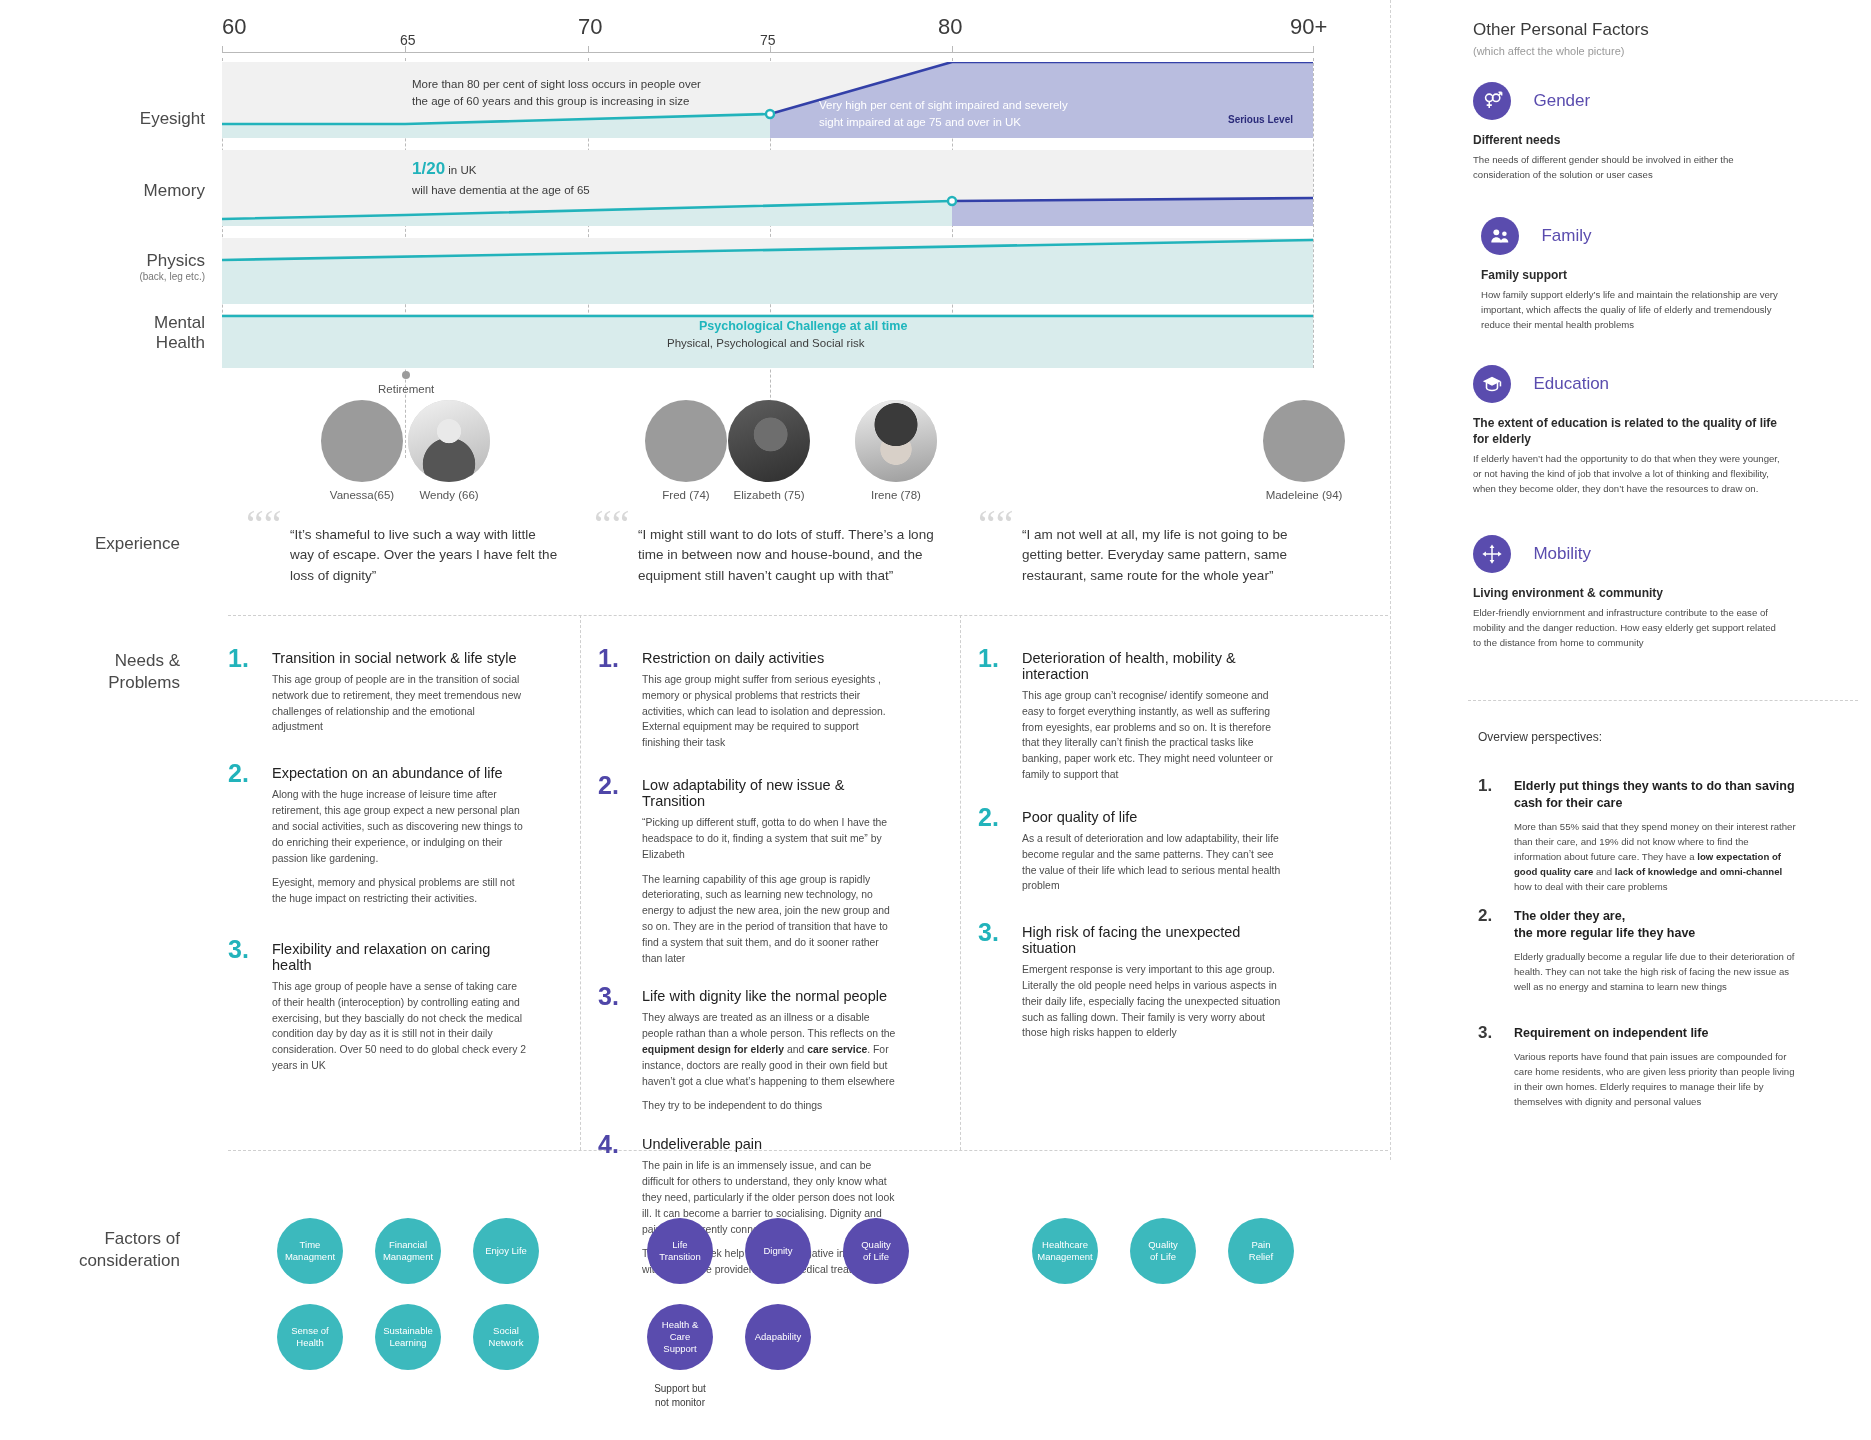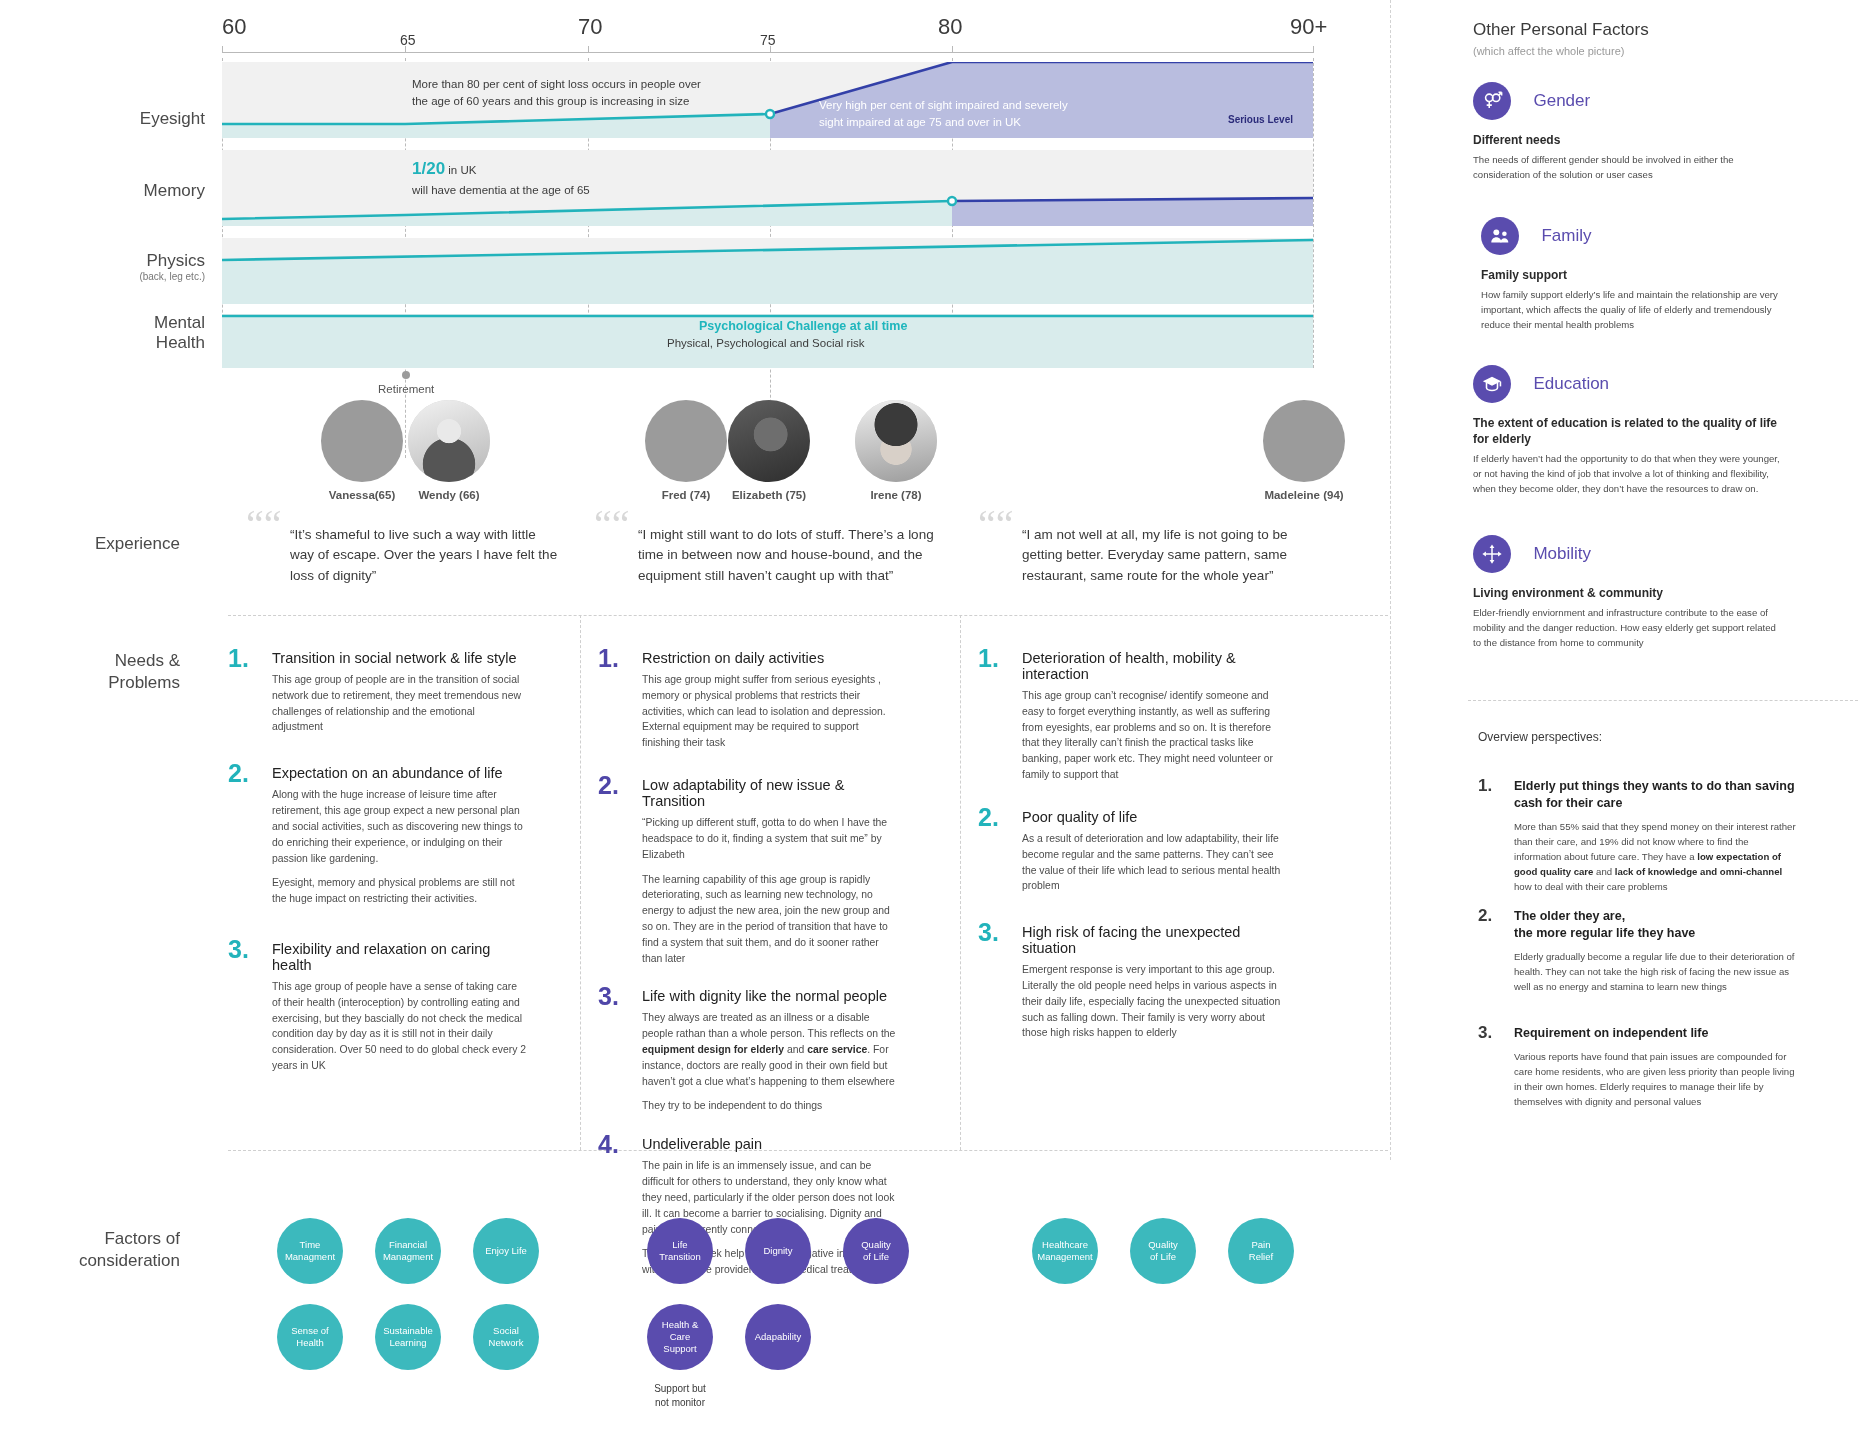--- a/index.html
+++ b/index.html
@@ -47,21 +47,21 @@
   .note .bigp { font-size:17px; font-weight:bold; color:#2e2e8f; }
   .serious {
     position:absolute; right:20px; color:#2b2b7a; font-size:10px; font-weight:bold;
   }
 
   
   .retire-dot { position:absolute; width:8px; height:8px; border-radius:50%; background:#9b9b9b; }
   .retire-txt { position:absolute; font-size:11.5px; color:#555; }
 
   
-  .avatar-wrap { position:absolute; text-align:center; width:92px;font-weight:bold; }
+  .avatar-wrap { position:absolute; text-align:center; width:92px; }
   .avatar {
     width:82px; height:82px; border-radius:50%; margin:0 auto;
     background:#9b9b9b; overflow:hidden; position:relative;
   }
   .avatar.photo { background:#cfcfcf; }
   .avatar .f1 { position:absolute; inset:0; background:
       radial-gradient(circle at 50% 38%, #e9e9e9 0 18%, rgba(0,0,0,0) 19%),
       radial-gradient(circle at 50% 78%, #555 0 34%, rgba(0,0,0,0) 35%),
       linear-gradient(160deg,#f2f2f2,#b5b5b5);
   }

